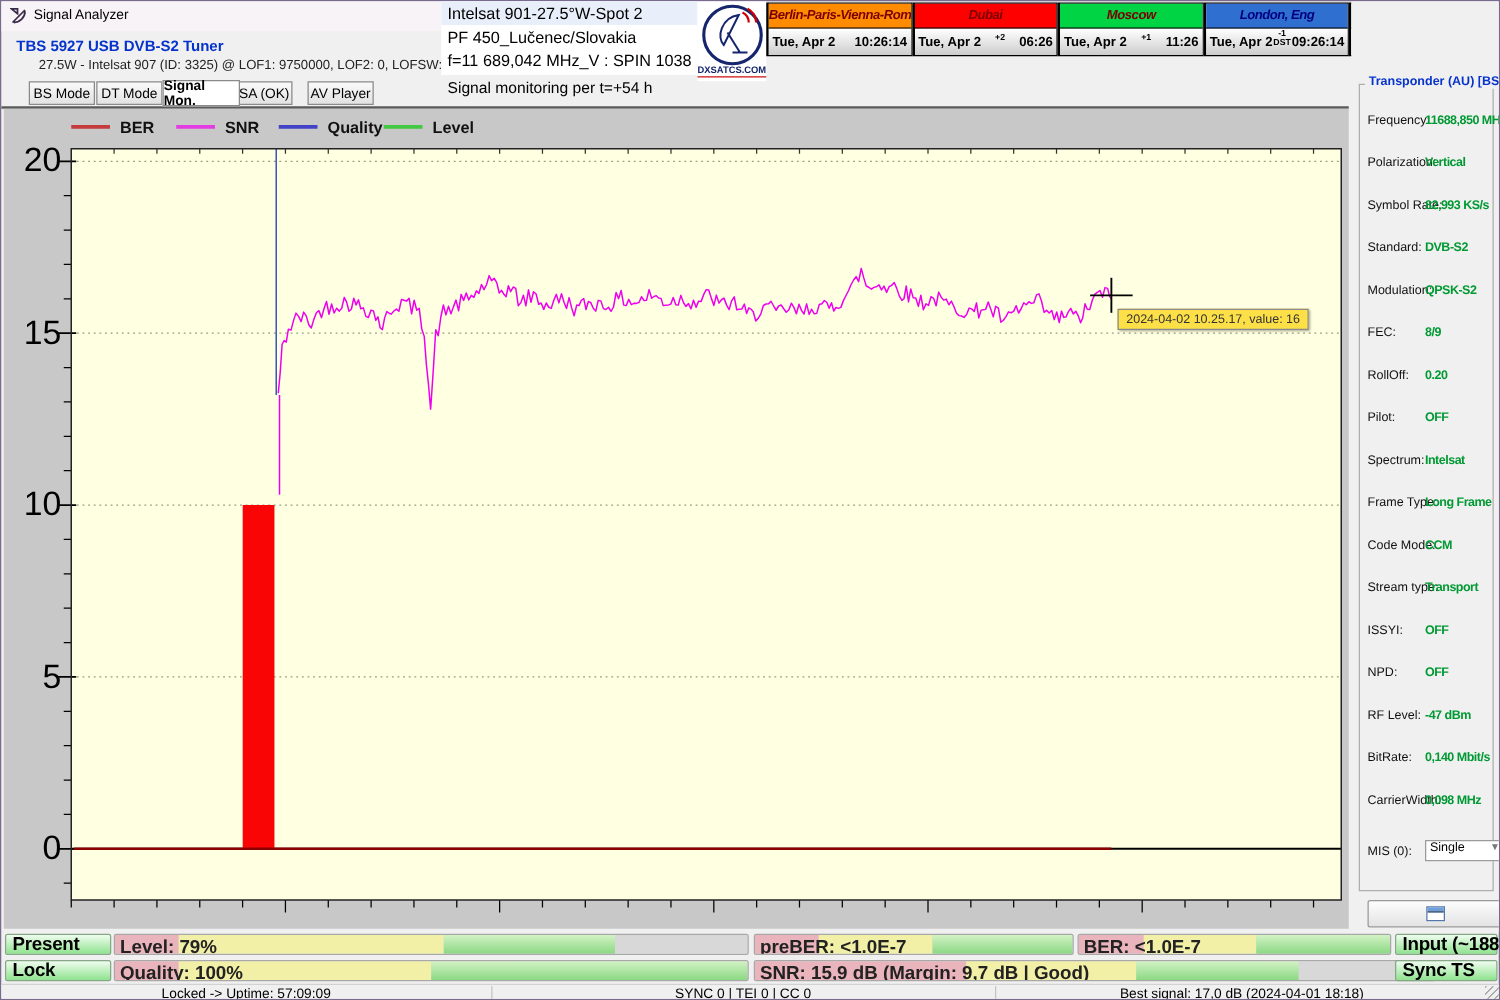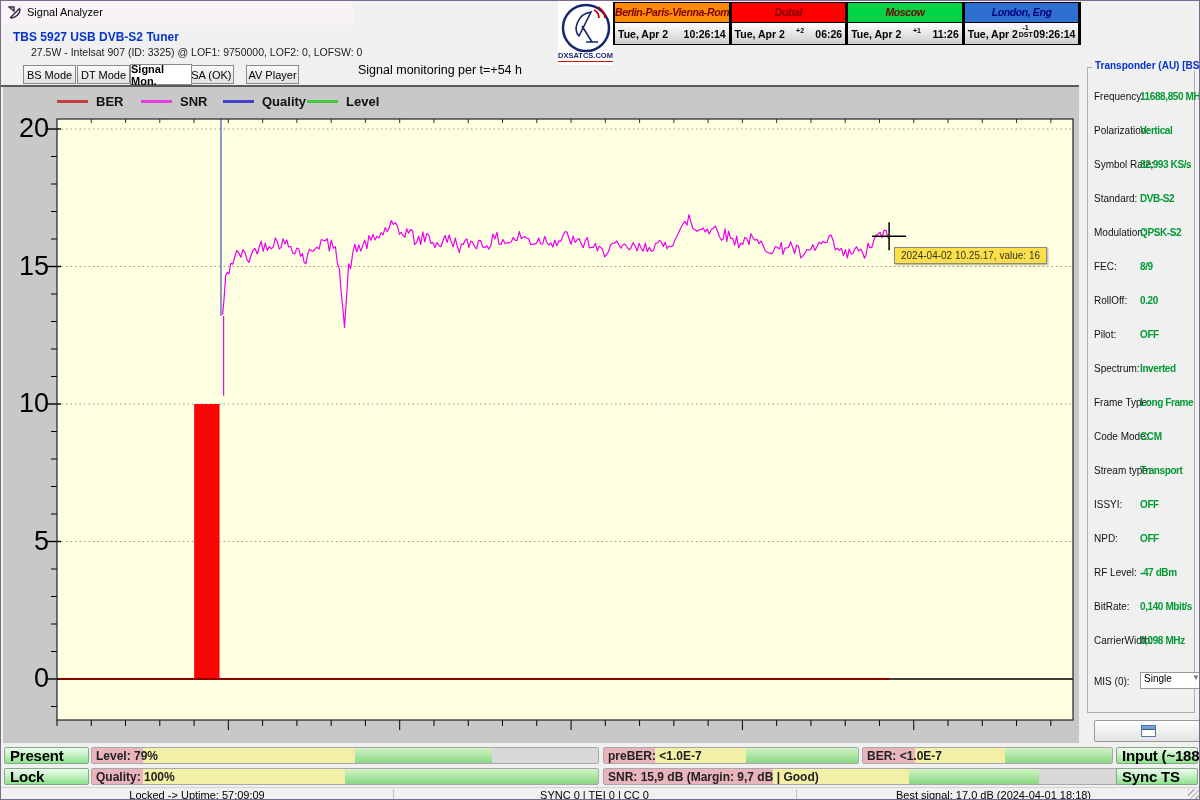--- a/index.html
+++ b/index.html
@@ -65,21 +65,21 @@
   .badge{position:absolute;height:17px;background:linear-gradient(#effcef,#8fe38f);border:1px solid #86a886;
          border-radius:2px;font-size:15px;font-weight:bold;display:flex;align-items:center;
          padding-left:5px;box-sizing:border-box;letter-spacing:-0.2px;white-space:nowrap;}
   .meter{position:absolute;height:17px;border:1px solid #a8a8a8;border-radius:2px;background:#d8d8d8;
          box-sizing:border-box;overflow:hidden;}
   .seg{position:absolute;top:0;height:100%;}
   .seg-pink{background:#eab4bc;}
   .seg-yellow{background:#f2efa6;}
   .seg-green{background:linear-gradient(#d2f2c4,#8bd884);}
   .seg-gray{background:#d8d8d8;}
-  .meter-label{position:absolute;left:4px;top:1px;font-size:12px;font-weight:bold;color:#222;white-space:nowrap;z-index:2;}
+  .meter-label{position:absolute;left:4px;top:1px;font-size:15px;font-weight:bold;color:#222;white-space:nowrap;z-index:2;}
   
   .statusbar{left:0;top:786px;width:1200px;height:14px;background:#f0f0f0;border-top:1px solid #d2d2d2;}
   .sb-sec{position:absolute;top:0;height:14px;font-size:11px;display:flex;align-items:center;justify-content:center;}
   .sb-div{position:absolute;top:1px;width:1px;height:12px;background:#c2c2c2;}
   .grip{position:absolute;right:1px;bottom:1px;width:12px;height:12px;
         background:repeating-linear-gradient(135deg,#ababab 0 1px,transparent 1px 4px);}
 </style>
 </head>
 <body>
 
@@ -95,20 +95,25 @@
   <div class="abs tuner-name">TBS 5927 USB DVB-S2 Tuner</div>
   <div class="abs tuner-detail">27.5W - Intelsat 907 (ID: 3325) @ LOF1: 9750000, LOF2: 0, LOFSW: 0</div>
 
   <div class="tab" style="left:22px;width:53px;">BS Mode</div>
   <div class="tab" style="left:76px;width:53px;">DT Mode</div>
   <div class="tab active" style="left:129px;width:62px;">Signal Mon.</div>
   <div class="tab" style="left:181px;width:52px;">TSA (OK)</div>
   <div class="tab" style="left:245px;width:53px;">AV Player</div>
   <div class="abs tabline"></div>
 
+  <div class="abs sat-panel">
+    <div class="sat-line hl">Intelsat 901-27.5°W-Spot 2</div>
+    <div class="sat-line">PF 450_Lučenec/Slovakia</div>
+    <div class="sat-line">f=11 689,042 MHz_V : SPIN 1038</div>
+  </div>
   <div class="abs monitoring">Signal monitoring per t=+54 h</div>
 
   <div class="abs logo-box">
     <svg width="52" height="52" viewBox="0 0 52 52" style="position:absolute;left:2px;top:1px;">
       <circle cx="26" cy="26" r="23" fill="#fff" stroke="#16266e" stroke-width="2.5"></circle>
       <path d="M31 10 C 17 12 13 28 19 34 L 31 10 Z" fill="#fff" stroke="#16266e" stroke-width="1.6"></path>
       <path d="M22 24 L 32 40 M26 40 L 38 40" stroke="#16266e" stroke-width="1.6" fill="none"></path>
       <path d="M34 8 a 9 9 0 0 1 5 8" stroke="#d00000" stroke-width="1.8" fill="none"></path>
       <path d="M38 5 a 13 13 0 0 1 7 11" stroke="#d00000" stroke-width="1.8" fill="none"></path>
     </svg>
@@ -298,21 +303,21 @@
           <span class="tp-value" style="top: 125px;">DVB-S2</span>
           <span class="tp-label" style="top: 159px;">Modulation:</span>
           <span class="tp-value" style="top: 159px;">QPSK-S2</span>
           <span class="tp-label" style="top: 193px;">FEC:</span>
           <span class="tp-value" style="top: 193px;">8/9</span>
           <span class="tp-label" style="top: 227px;">RollOff:</span>
           <span class="tp-value" style="top: 227px;">0.20</span>
           <span class="tp-label" style="top: 261px;">Pilot:</span>
           <span class="tp-value" style="top: 261px;">OFF</span>
           <span class="tp-label" style="top: 295px;">Spectrum:</span>
-          <span class="tp-value" style="top: 295px;">Inverted</span>
+          <span class="tp-value" style="top: 295px;">Intelsat</span>
           <span class="tp-label" style="top: 329px;">Frame Type:</span>
           <span class="tp-value" style="top: 329px;">Long Frame</span>
           <span class="tp-label" style="top: 363px;">Code Mode:</span>
           <span class="tp-value" style="top: 363px;">CCM</span>
           <span class="tp-label" style="top: 397px;">Stream type:</span>
           <span class="tp-value" style="top: 397px;">Transport</span>
           <span class="tp-label" style="top: 431px;">ISSYI:</span>
           <span class="tp-value" style="top: 431px;">OFF</span>
           <span class="tp-label" style="top: 465px;">NPD:</span>
           <span class="tp-value" style="top: 465px;">OFF</span>

